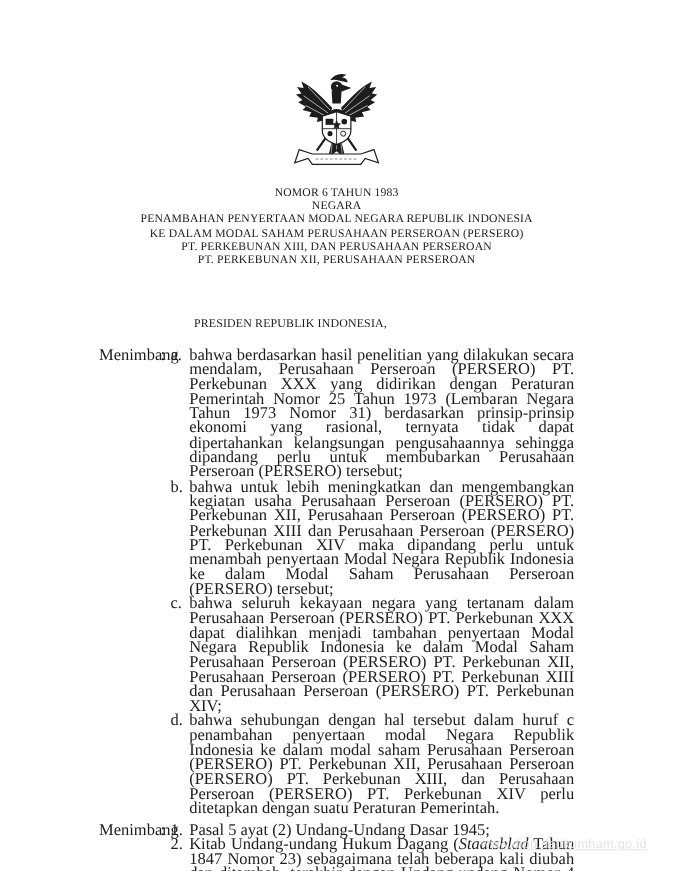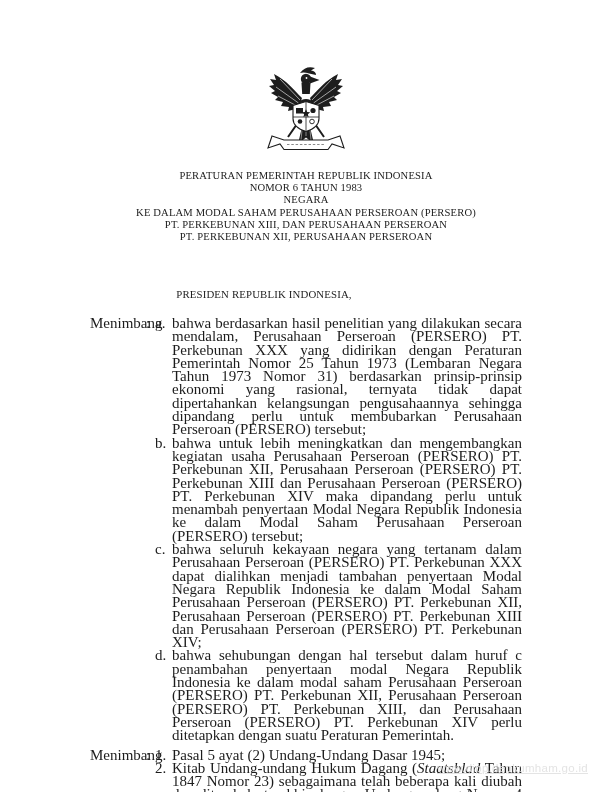--- a/index.html
+++ b/index.html
@@ -109,23 +109,23 @@
       <circle cx="46" cy="57.5" r="2.3" fill="none" stroke="#1d1d1d" stroke-width="0.9"></circle>
 
       <polygon class="ink" points="40,45.2 41.2,48.1 44.2,48.3 41.9,50.3 42.6,53.2 40,51.6 37.4,53.2 38.1,50.3 35.8,48.3 38.8,48.1"></polygon>
 
       <path d="M6 72 L18 76 L62 76 L74 72 L78 84 L66 80 L62 85.5 L18 85.5 L14 80 L2 84 Z" fill="#ffffff" stroke="#1d1d1d" stroke-width="1.1"></path>
       <path d="M21 80.5 H59" stroke="#8a8a8a" stroke-width="1" stroke-dasharray="2.5 1.8" fill="none"></path>
     </svg>
   </div>
 
   <div class="title-block">
-    <div>PERATURAN PEMERINTAH REPUBLIK INDONESIA</div>
     <div>NOMOR 6 TAHUN 1983</div>
     <div>NEGARA</div>
+    <div>PENAMBAHAN PENYERTAAN MODAL NEGARA REPUBLIK INDONESIA</div>
     <div>KE DALAM MODAL SAHAM PERUSAHAAN PERSEROAN (PERSERO)</div>
     <div>PT. PERKEBUNAN XIII, DAN PERUSAHAAN PERSEROAN</div>
     <div>PT. PERKEBUNAN XII, PERUSAHAAN PERSEROAN</div>
   </div>
 
   <div class="salutation">PRESIDEN REPUBLIK INDONESIA,</div>
 
   <div class="body-block">
 
     <section>

